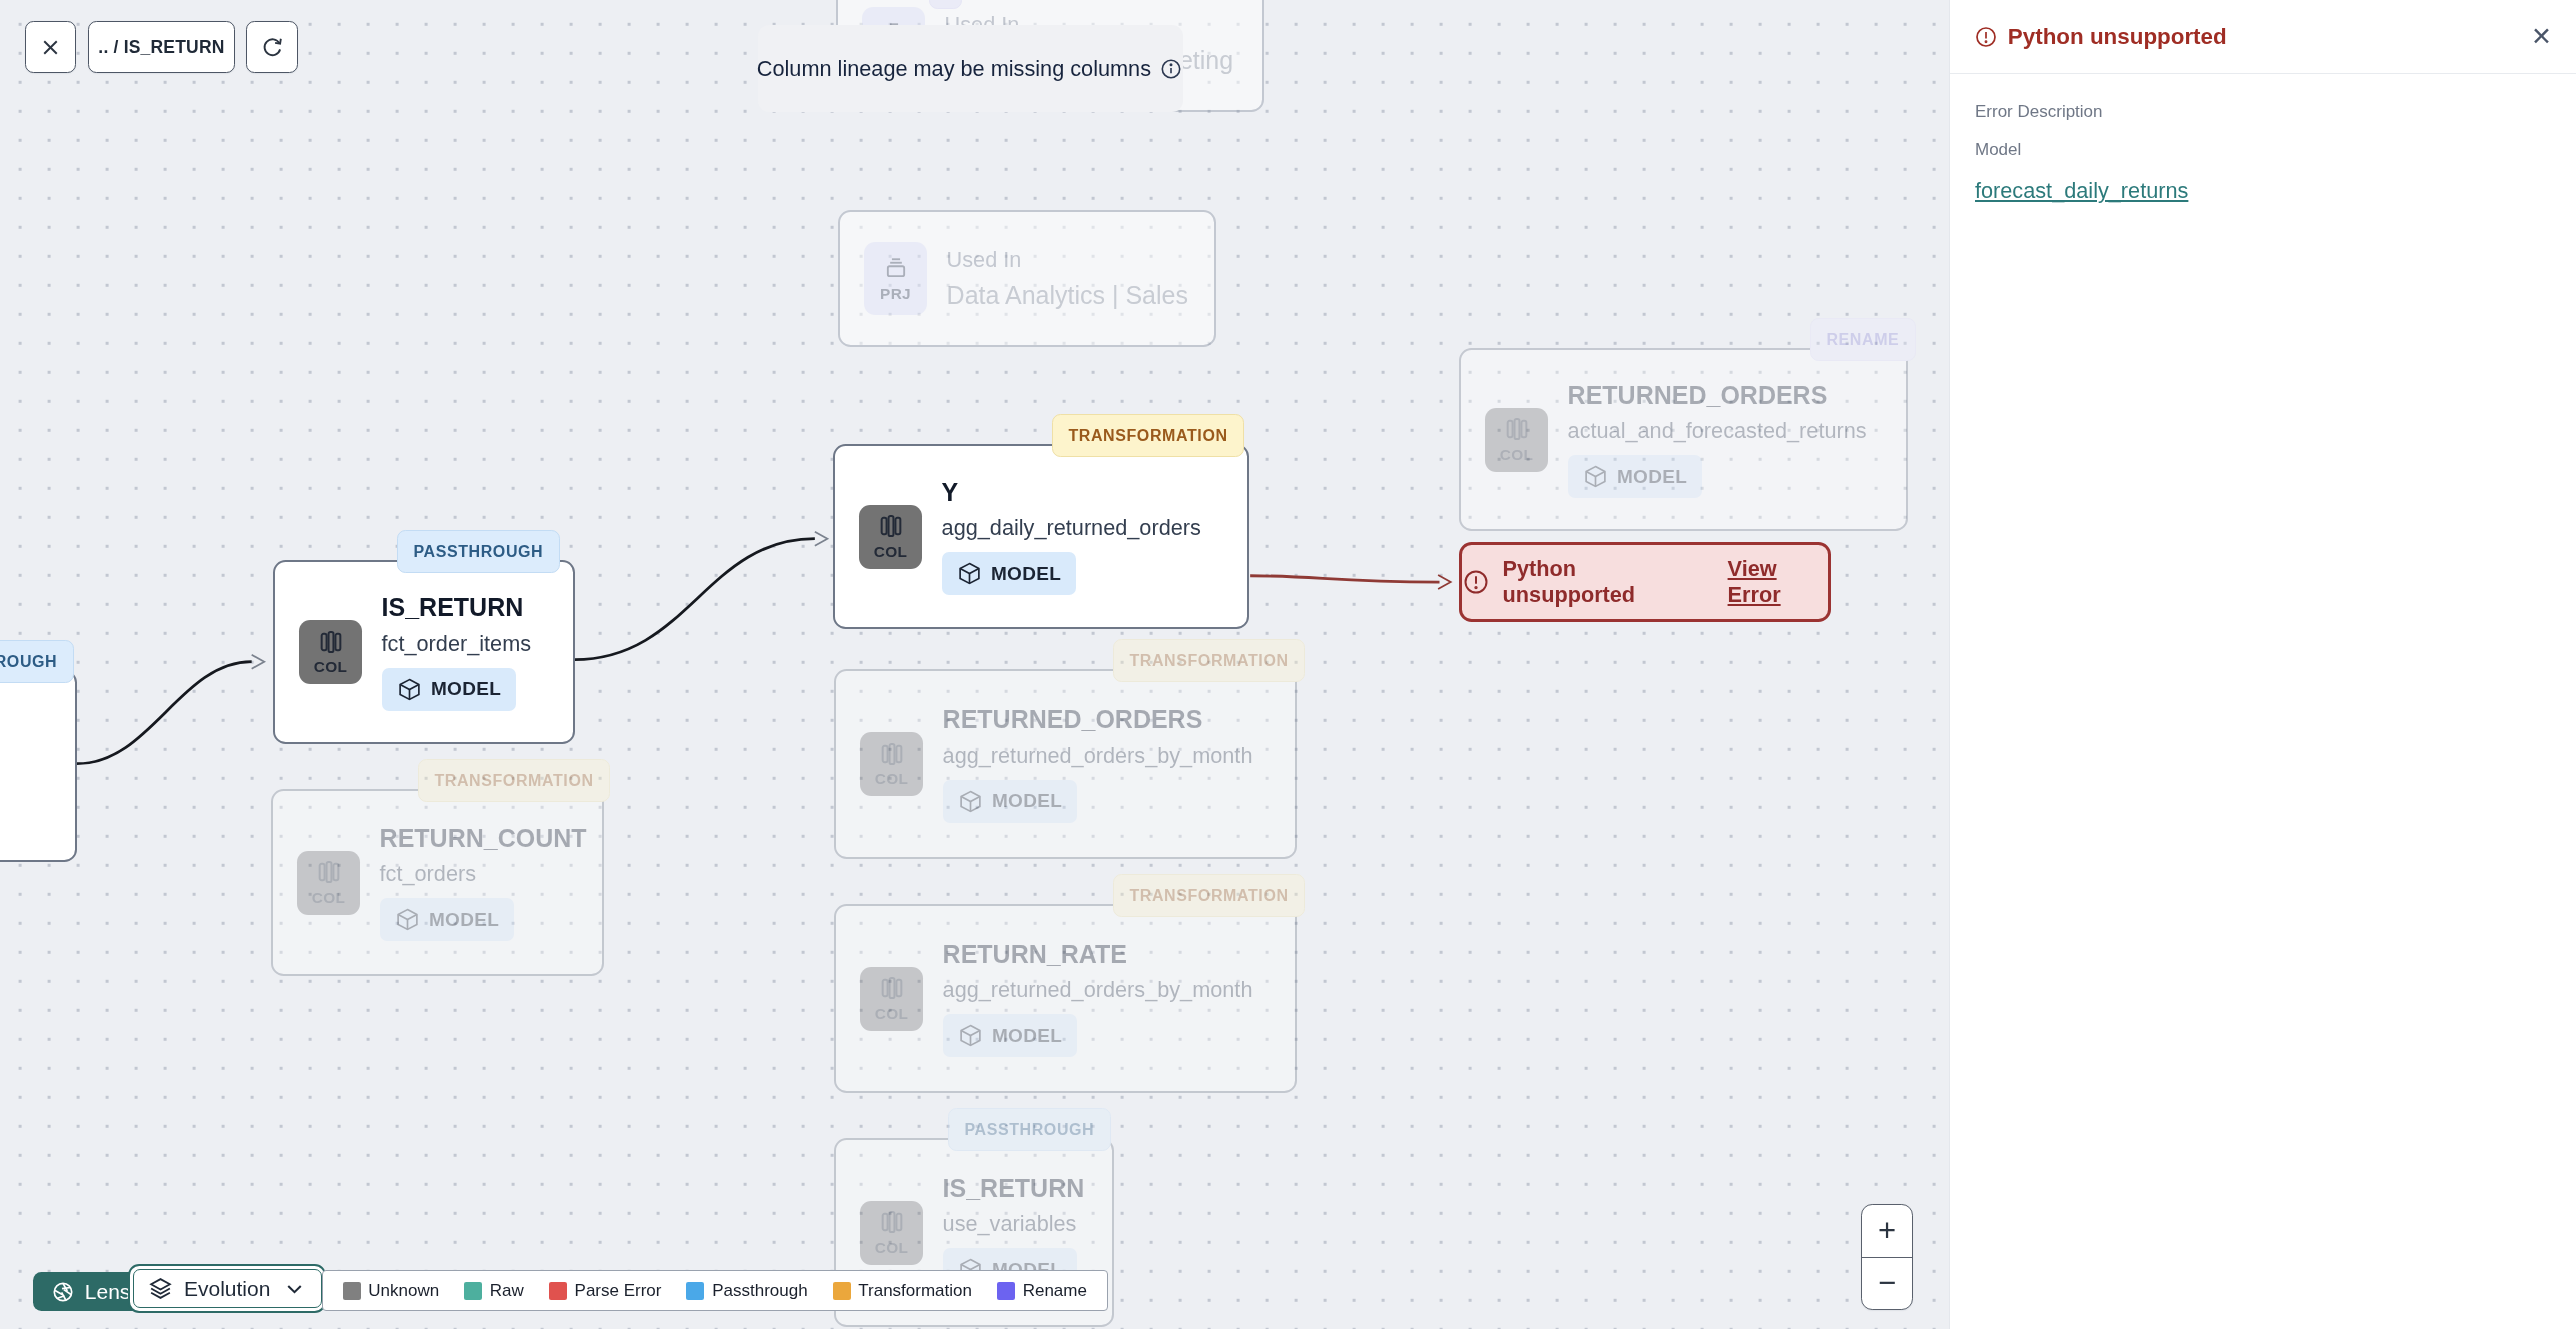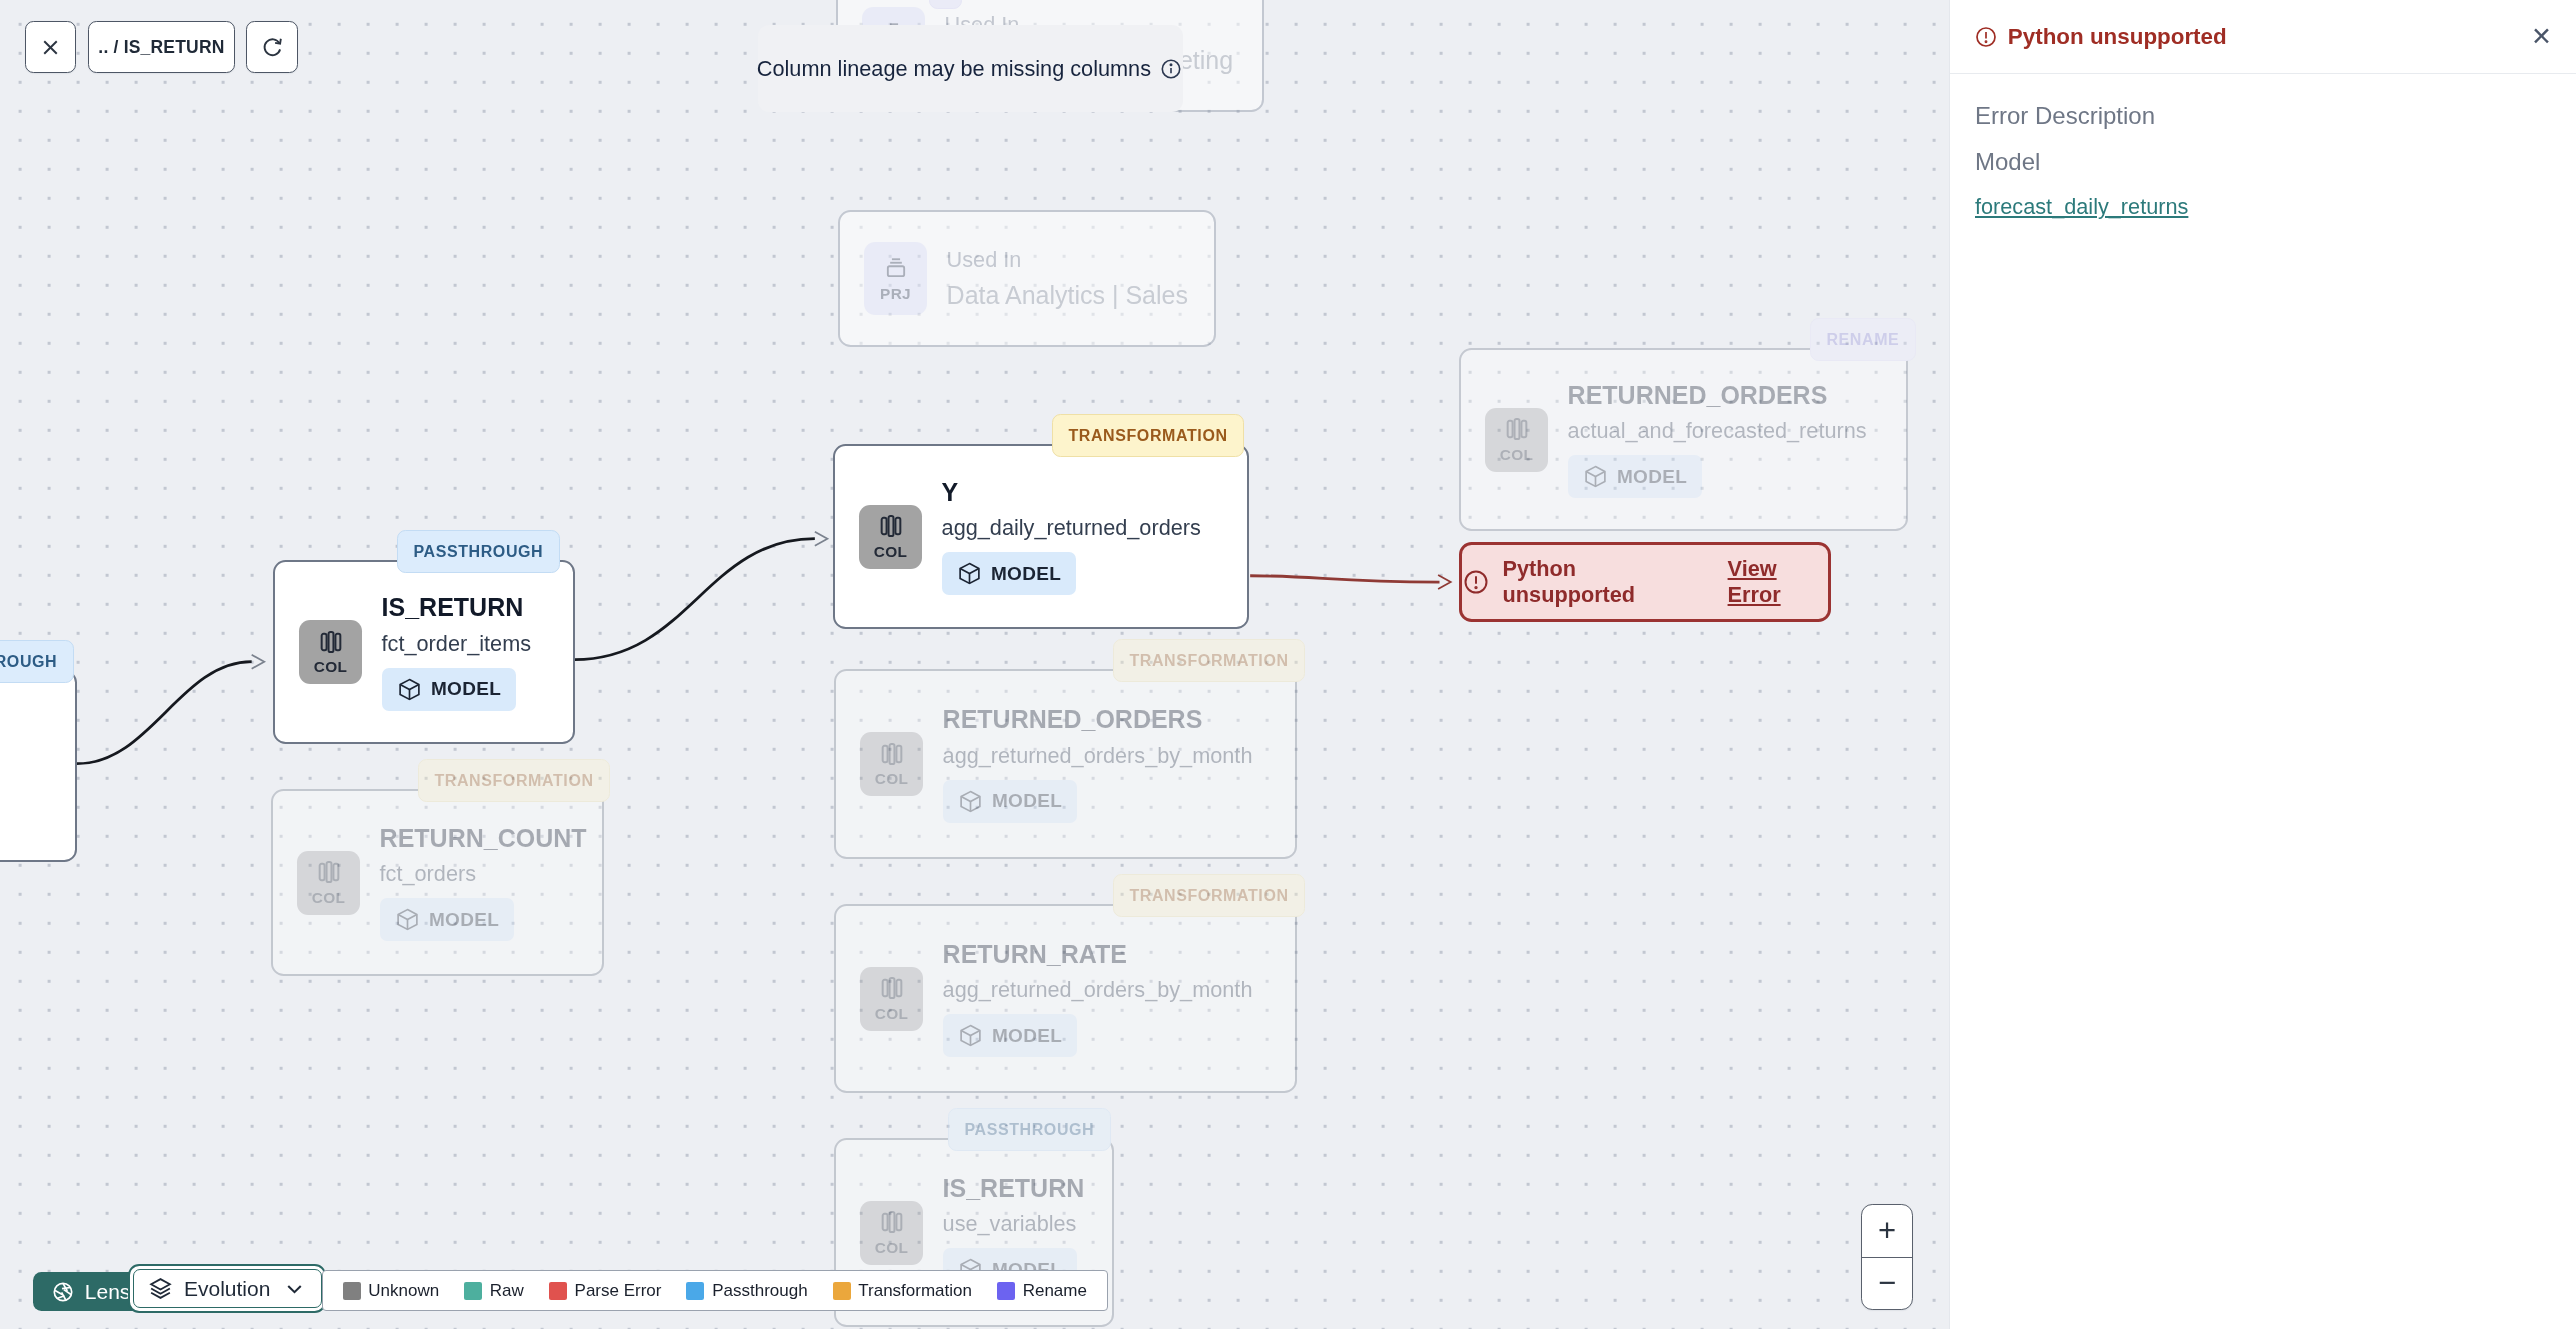--- a/index.html
+++ b/index.html
@@ -15,21 +15,21 @@
     background-image:radial-gradient(circle,#c2c7d1 1.8px,transparent 2px);
     background-size:29px 29px;background-position:5.6px 9.8px;
   }
   .edges{position:absolute;left:0;top:0;z-index:1;pointer-events:none;}
 
   
   .node{position:absolute;background:#ffffff;border:2.1px solid #6e7787;border-radius:12.6px;z-index:2;box-sizing:border-box;}
   .node.faded{opacity:.32;}
   .node.semi{opacity:.5;}
   .node-inner{display:flex;align-items:center;gap:19.6px;padding-left:24px;height:100%;}
-  .colchip{flex:0 0 auto;width:63px;height:64px;border-radius:11.2px;background:#a3a3a3;
+  .colchip{flex:0 0 auto;width:63px;height:64px;border-radius:11.2px;background:#737373;
     display:flex;flex-direction:column;align-items:center;justify-content:center;gap:2.1px;color:#232a37;}
   .colchip.prj{background:#e7e9fb;color:#6a7083;height:73px;}
   .colchip svg{width:28px;height:28px;}
   .colchip .cap{font-size:15.4px;font-weight:600;letter-spacing:0.3px;}
   .texts{display:flex;flex-direction:column;gap:8.4px;min-width:0;}
   .n-title{font-size:25px;font-weight:600;color:#121a29;white-space:nowrap;}
   .n-sub{font-size:21.7px;color:#333e4f;white-space:nowrap;}
   .modelchip{display:inline-flex;align-items:center;gap:9px;background:#d9eafb;border-radius:7px;
     padding:9px 15.4px;width:max-content;color:#1b2433;margin-top:2.8px;}
   .modelchip span{font-size:19px;font-weight:600;letter-spacing:0.3px;}
@@ -91,21 +91,21 @@
 
   
   .panel{position:absolute;left:1949px;top:0;width:627px;height:1329px;background:#ffffff;
     border-left:0.7px solid #e4e7ec;box-sizing:border-box;z-index:10;}
   .p-head{height:74px;display:flex;align-items:center;padding:0 24px;border-bottom:1.4px solid #e8ebef;box-sizing:border-box;}
   .p-title{display:flex;align-items:center;gap:9.8px;color:#9f2d24;}
   .p-title svg{width:24px;height:24px;}
   .p-title span{font-size:22.4px;font-weight:600;}
   .p-close{margin-left:auto;font-size:25px;color:#4a5568;cursor:pointer;line-height:1;font-weight:300;}
   .p-body{padding:28px 25px;}
-  .p-label{font-size:24px;color:#6f7786;margin-bottom:18px;}
+  .p-label{font-size:17px;color:#6f7786;margin-bottom:18px;}
   .p-text{font-size:21.7px;color:#1c2433;margin-bottom:42px;}
   .p-link{font-size:21.7px;color:#2c7a7b;text-decoration:underline;cursor:pointer;display:inline-block;}
 </style>
 </head>
 <body>
 
 <div class="canvas">
 
   <svg class="edges" width="1949" height="1329" viewBox="0 0 2789 1902">
     <path d="M110 1093 C 215 1093, 258 947, 360 947" fill="none" stroke="#16191f" stroke-width="4"></path>

